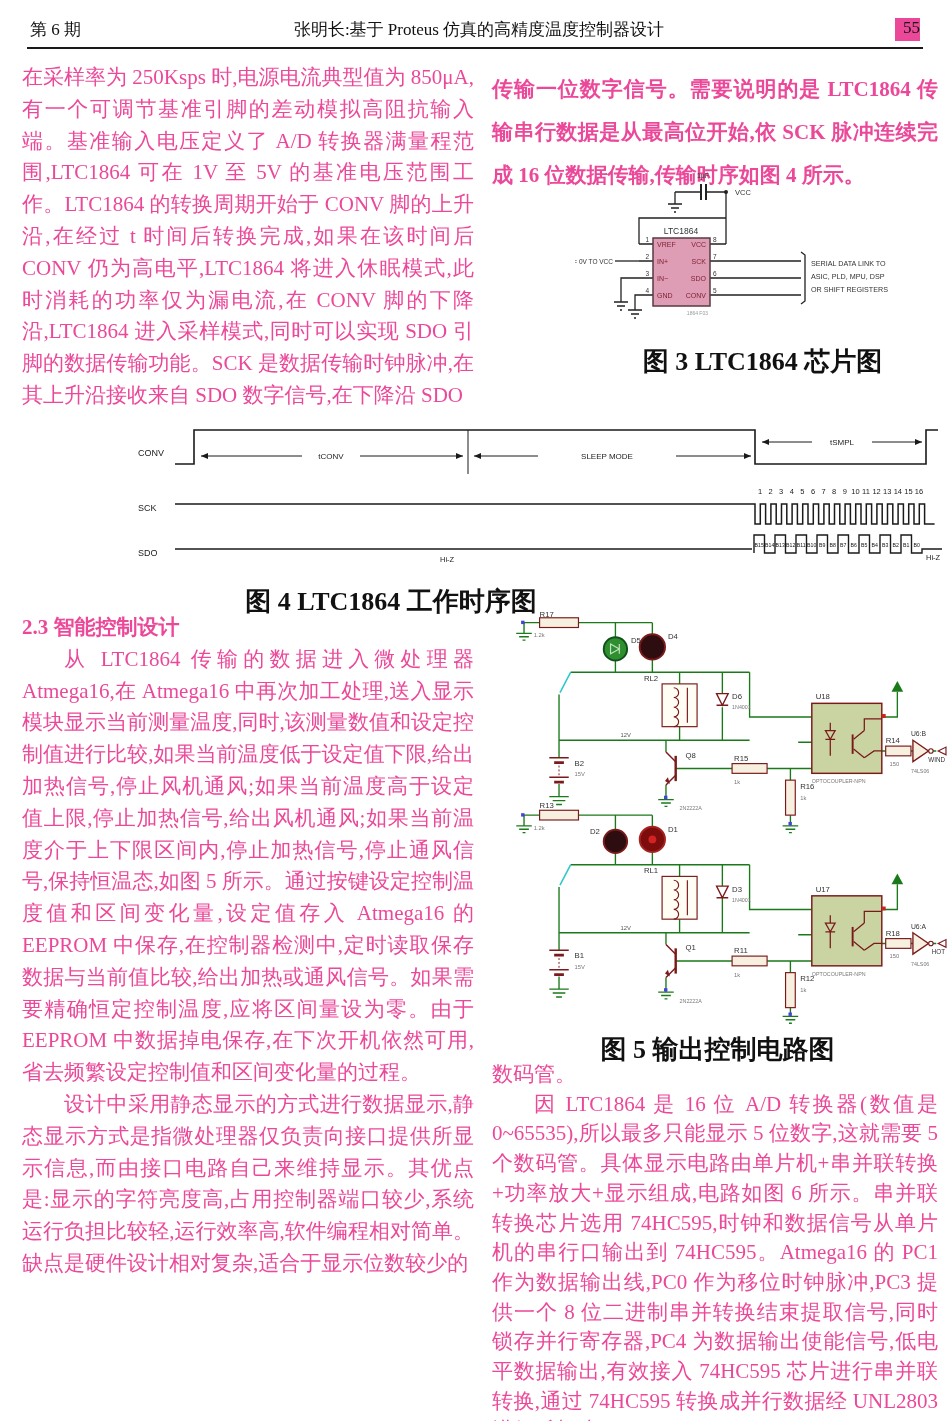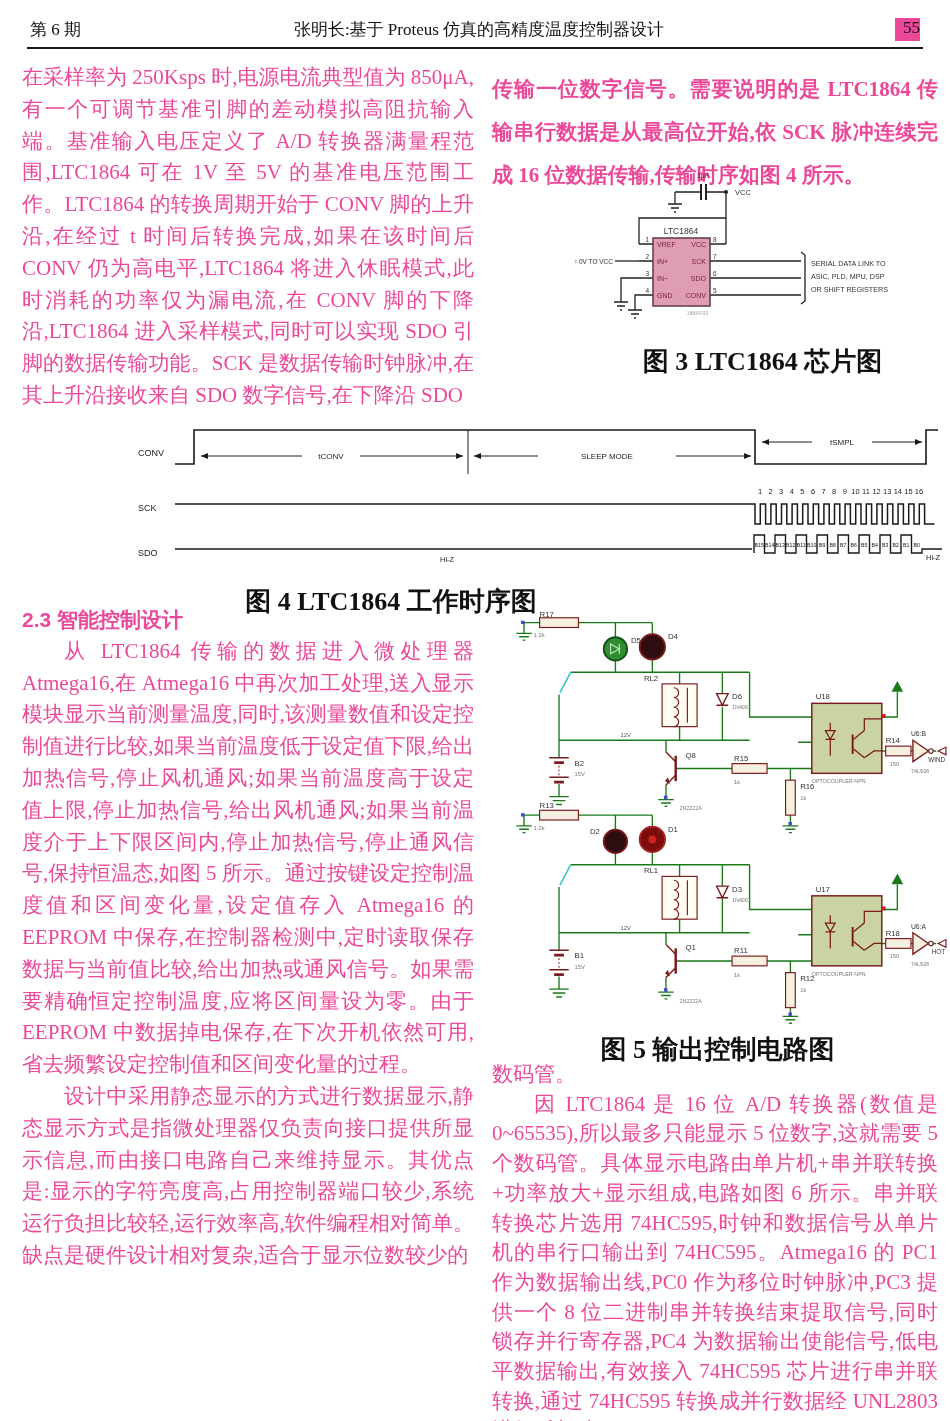--- a/index.html
+++ b/index.html
@@ -8,21 +8,21 @@
           font-family:"Liberation Serif","DejaVu Serif",serif; color:#111; overflow:hidden; }
   .hdr { position:absolute; top:18px; left:30px; right:30px; display:flex; justify-content:space-between;
          font-size:17px; }
   .hdr .c { position:absolute; left:8px; right:0; text-align:center; }
   .hdr .r { position:relative; z-index:1; background:#ec4899; padding-left:8px; }
   .hdr .l { position:relative; z-index:1; background:#fff; padding-right:8px; }
   .rule { position:absolute; top:47px; left:27px; right:27px; height:2px; background:#1a1a1a; }
   .col { position:absolute; font-size:21px; text-align:justify; color:#ec4899; }
   .col p { text-align:justify; }
   .ind { text-indent:2em; }
-  .sech { font-weight:bold; font-family:Liberation Sans, sans-serif; }
+  .sech { font-weight:bold; font-family:Liberation Serif, serif;margin-top:8px; }
   .cap { position:absolute; text-align:center; font-weight:bold; font-size:26px; color:#111;
          font-family:"Liberation Serif","DejaVu Serif",serif; }
   svg { font-family:"Liberation Sans","DejaVu Sans",sans-serif; }
   .figbox { position:absolute; }
 </style>
 </head>
 <body>
 
 <div id="page">
 

